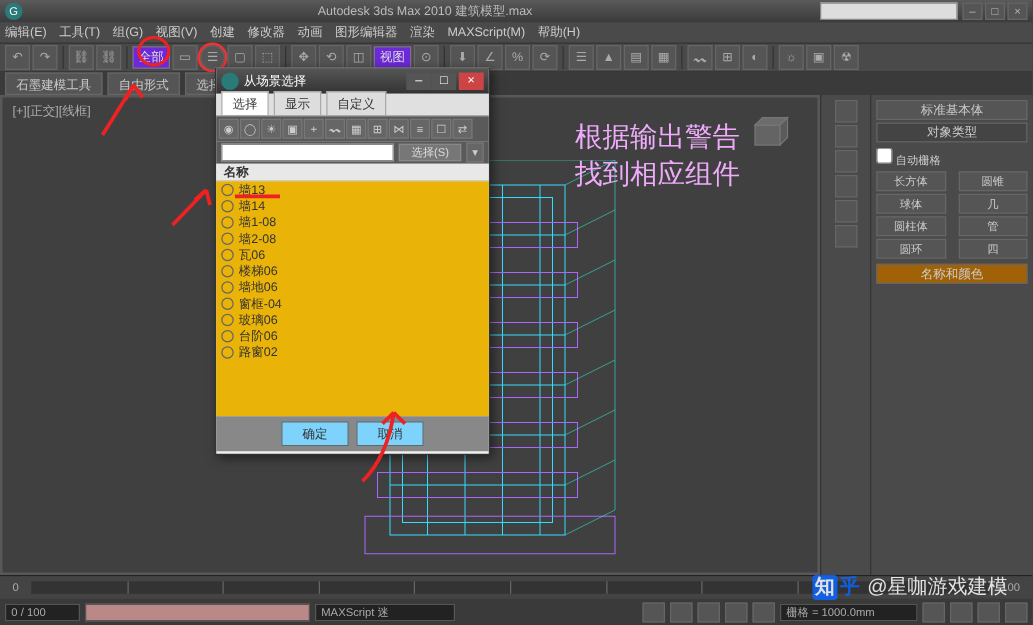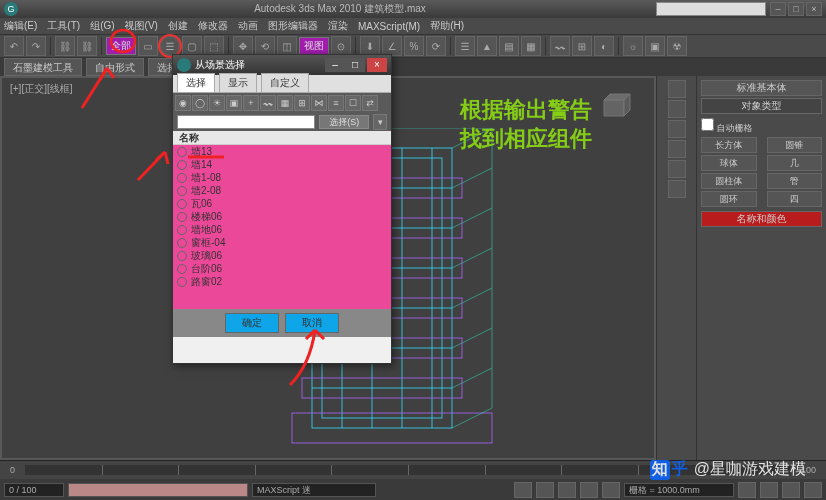--- a/index.html
+++ b/index.html
@@ -7,21 +7,21 @@
 .titlebar{height:18px;background:linear-gradient(#5a5a5a,#3a3a3a);display:flex;align-items:center;padding:0 4px;font-size:10px;color:#bbb}
 .titlebar .logo{width:14px;height:14px;background:#2a7a7a;border-radius:50%;margin-right:6px;display:flex;align-items:center;justify-content:center;font-size:9px;color:#fff}
 .titlebar .title-center{flex:1;text-align:center}
 .titlebar .search{width:110px;height:14px;background:#ddd;border:1px solid #888;margin-right:4px}
 .titlebar .winbtns{display:flex;gap:2px}
 .titlebar .winbtns div{width:16px;height:14px;background:#555;border:1px solid #666;text-align:center;line-height:12px;font-size:9px}
 .menubar{height:16px;background:#4a4a4a;display:flex;align-items:center;padding:0 4px;font-size:10px;color:#ccc;gap:10px}
 .toolbar{height:24px;background:#4a4a4a;border-top:1px solid #333;border-bottom:1px solid #333;display:flex;align-items:center;padding:0 4px;gap:2px}
 .tbtn{width:20px;height:20px;background:#555;border:1px solid #666;display:flex;align-items:center;justify-content:center;font-size:10px;color:#aaa}
 .tsep{width:1px;height:18px;background:#333;margin:0 2px}
-.tdrop{height:18px;background:#a21caf;border:1px solid #777;padding:0 4px;font-size:10px;display:flex;align-items:center;color:#ddd}
+.tdrop{height:18px;background:#6d28d9;border:1px solid #777;padding:0 4px;font-size:10px;display:flex;align-items:center;color:#ddd}
 .tabbar{height:18px;background:#3a3a3a;display:flex;padding:0 4px;font-size:10px;gap:4px}
 .tab{padding:2px 8px;background:#555;border:1px solid #666;color:#ccc}
 .workspace{position:absolute;top:76px;left:0;right:0;bottom:40px;background:#585858;display:flex}
 .viewport{flex:1;background:#404040;position:relative;margin:2px}
 .vplabel{position:absolute;top:4px;left:8px;color:#aaa;font-size:10px}
 .vcube{position:absolute;top:10px;right:20px;width:40px;height:40px;opacity:.5}
 .vcube svg{width:100%;height:100%}
 .rightpanel{width:40px;background:#4a4a4a;border-left:1px solid #333;display:flex;flex-direction:column;align-items:center;padding-top:4px;gap:2px}
 .rtab{width:18px;height:18px;background:#555;border:1px solid #666}
 .cmdpanel{width:130px;background:#4a4a4a;border-left:1px solid #333;font-size:10px;color:#ccc;padding:4px}
@@ -36,26 +36,26 @@
 .dialog .dtitle .dclose{width:20px;height:14px;background:#c44;color:#fff;text-align:center;line-height:14px;font-size:10px;margin-left:2px}
 .dialog .dtitle .dmin{width:20px;height:14px;background:#555;text-align:center;line-height:14px;font-size:10px}
 .dialog .dtabs{height:18px;background:#e0e0e0;display:flex;align-items:flex-end;padding:0 4px;font-size:10px;gap:4px;border-bottom:1px solid #aaa}
 .dialog .dtab{padding:2px 8px;background:#fff;border:1px solid #aaa;border-bottom:none;color:#333}
 .dialog .dtoolbar{height:20px;background:#5a5a5a;display:flex;align-items:center;padding:0 2px;gap:1px}
 .dialog .dtbtn{width:16px;height:16px;background:#666;border:1px solid #777;font-size:9px;color:#ccc;display:flex;align-items:center;justify-content:center}
 .dialog .dsearch{height:18px;background:#5a5a5a;display:flex;align-items:center;padding:0 4px;gap:4px}
 .dialog .dsearch input{flex:1;height:14px;background:#fff;border:1px solid #888;font-size:10px;padding:0 2px}
 .dialog .dsearch .dsel{width:60px;height:14px;background:#777;border:1px solid #888;font-size:9px;color:#ddd;text-align:center}
 .dialog .dlisthdr{height:14px;background:#e8e8e8;border-bottom:1px solid #ccc;padding:0 6px;font-size:10px;color:#333;font-weight:bold}
-.dialog .dlist{height:164px;background:#ec4899;overflow:hidden;font-size:10px;color:#333}
+.dialog .dlist{height:188px;background:#eab308;overflow:hidden;font-size:10px;color:#333}
 .dialog .dlist .drow{height:13px;display:flex;align-items:center;padding:0 4px;gap:4px}
 .dialog .dlist .drow .circ{width:10px;height:10px;border:1px solid #666;border-radius:50%;flex-shrink:0}
 .dialog .dbtns{height:28px;background:#888;display:flex;align-items:center;justify-content:center;gap:6px}
-.dialog .dbtns button{width:54px;height:20px;background:#0ea5e9;border:1px solid #666;font-size:10px;color:#333}
-.annot-text{position:absolute;top:96px;left:460px;font-size:22px;font-weight:bold;color:#84cc16;line-height:1.3;z-index:5}
+.dialog .dbtns button{width:54px;height:20px;background:#7dd3fc;border:1px solid #666;font-size:10px;color:#333}
+.annot-text{position:absolute;top:96px;left:460px;font-size:22px;font-weight:normal;color:#f0abfc;line-height:1.3;z-index:5}
 .arrow{position:absolute;z-index:20;pointer-events:none}
 .circle-mark{position:absolute;z-index:20;pointer-events:none}
 .statusbar{position:absolute;bottom:0;left:0;right:0;height:40px;background:#3a3a3a;border-top:1px solid #222}
 .timeline{height:18px;background:#444;display:flex;align-items:center;padding:0 10px;font-size:9px;color:#aaa;position:relative}
 .timeline .track{flex:1;height:10px;background:#333;margin:0 10px;position:relative}
 .timeline .track .mark{position:absolute;top:0;width:1px;height:10px;background:#666}
 .sbar2{height:22px;display:flex;align-items:center;padding:0 4px;gap:4px;font-size:9px;color:#aaa}
 .sbar2 .field{height:14px;background:#222;border:1px solid #555;padding:0 4px;display:flex;align-items:center}
 .sbar2 .sbtn{width:18px;height:16px;background:#555;border:1px solid #666}
 .watermark{position:absolute;bottom:20px;right:20px;color:#fff;font-size:16px;z-index:30;display:flex;align-items:center;gap:6px;opacity:.85}
@@ -207,21 +207,21 @@
         <div class="btn">几</div>
       </div>
     <div class="row">
         <div class="btn">圆柱体</div>
         <div class="btn">管</div>
       </div>
     <div class="row">
         <div class="btn">圆环</div>
         <div class="btn">四</div>
       </div>
-    <div class="hdr" style="background:#b91c1c;margin-top:4px">名称和颜色</div>
+    <div class="hdr" style="background:#a16207;margin-top:4px">名称和颜色</div>
   </div>
 </div>
 
 <div class="dialog">
   <div class="dtitle">
     <div class="dicon"></div>
     <span>从场景选择</span>
     <div class="spacer"></div>
     <div class="dmin">–</div>
     <div class="dmin">□</div>
@@ -340,21 +340,21 @@
         <div class="mark" style="left:60%"></div>
       <div class="mark" style="left:70%"></div>
         <div class="mark" style="left:80%"></div>
       <div class="mark" style="left:90%"></div>
     </div>
     <span>100</span>
   </div>
   <div class="sbar2">
     <div class="field" style="width:60px">0 / 100</div>
     <div class="field" style="width:180px;background:#b88"></div>
-    <div class="field" style="width:124px">MAXScript 迷</div>
+    <div class="field" style="width:112px">MAXScript 迷</div>
     <div style="flex:1"></div>
     <div class="sbtn"></div>
     <div class="sbtn"></div>
     <div class="sbtn"></div>
     <div class="sbtn"></div>
     <div class="sbtn"></div>
     <div class="field" style="width:110px">栅格 = 1000.0mm</div>
     <div class="sbtn"></div>
     <div class="sbtn"></div>
     <div class="sbtn"></div>

